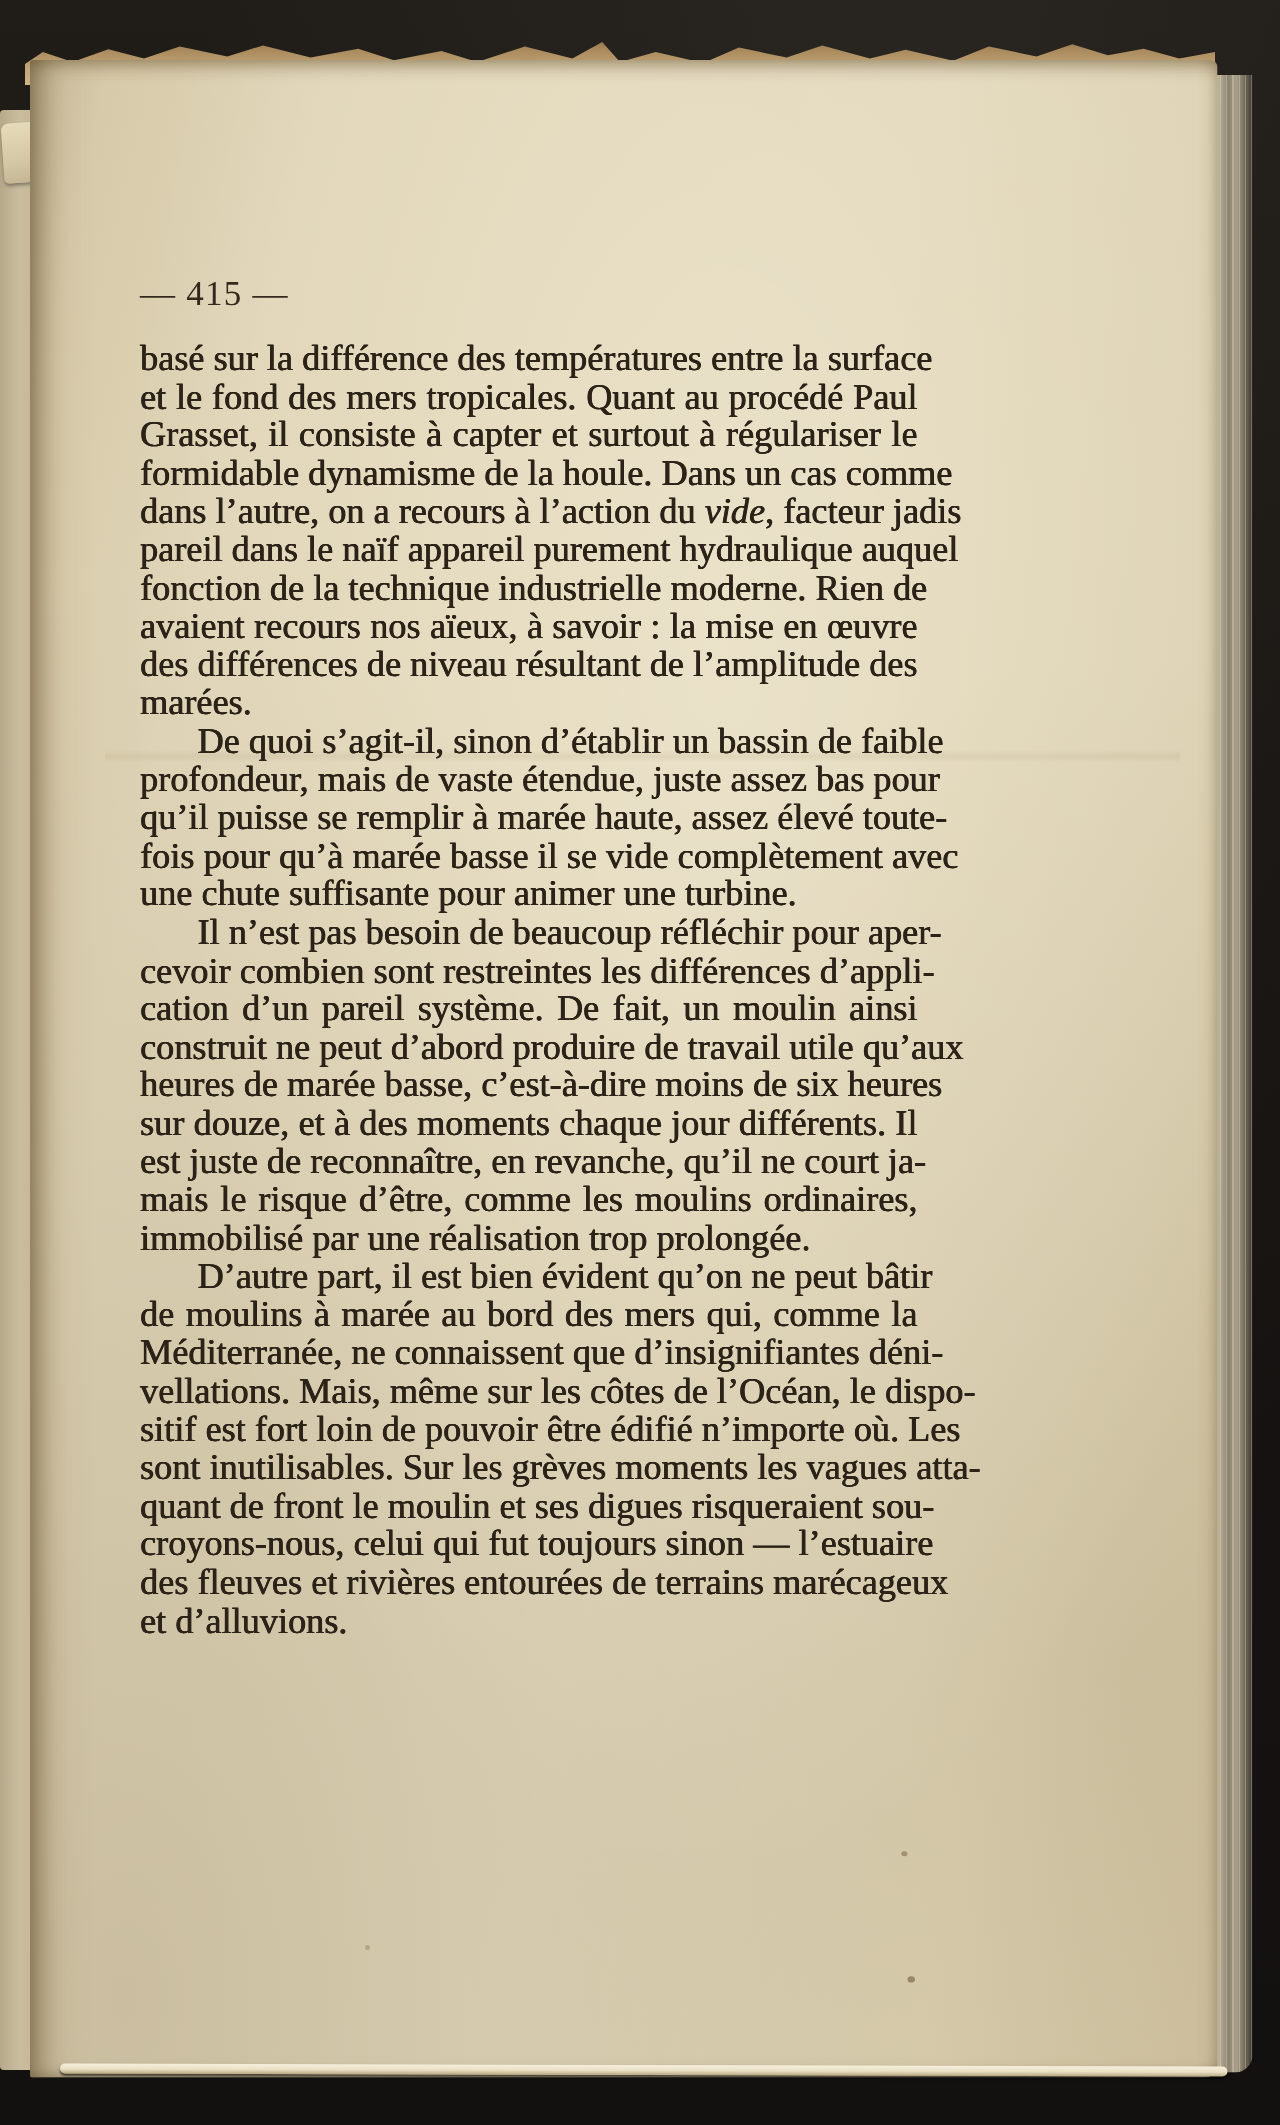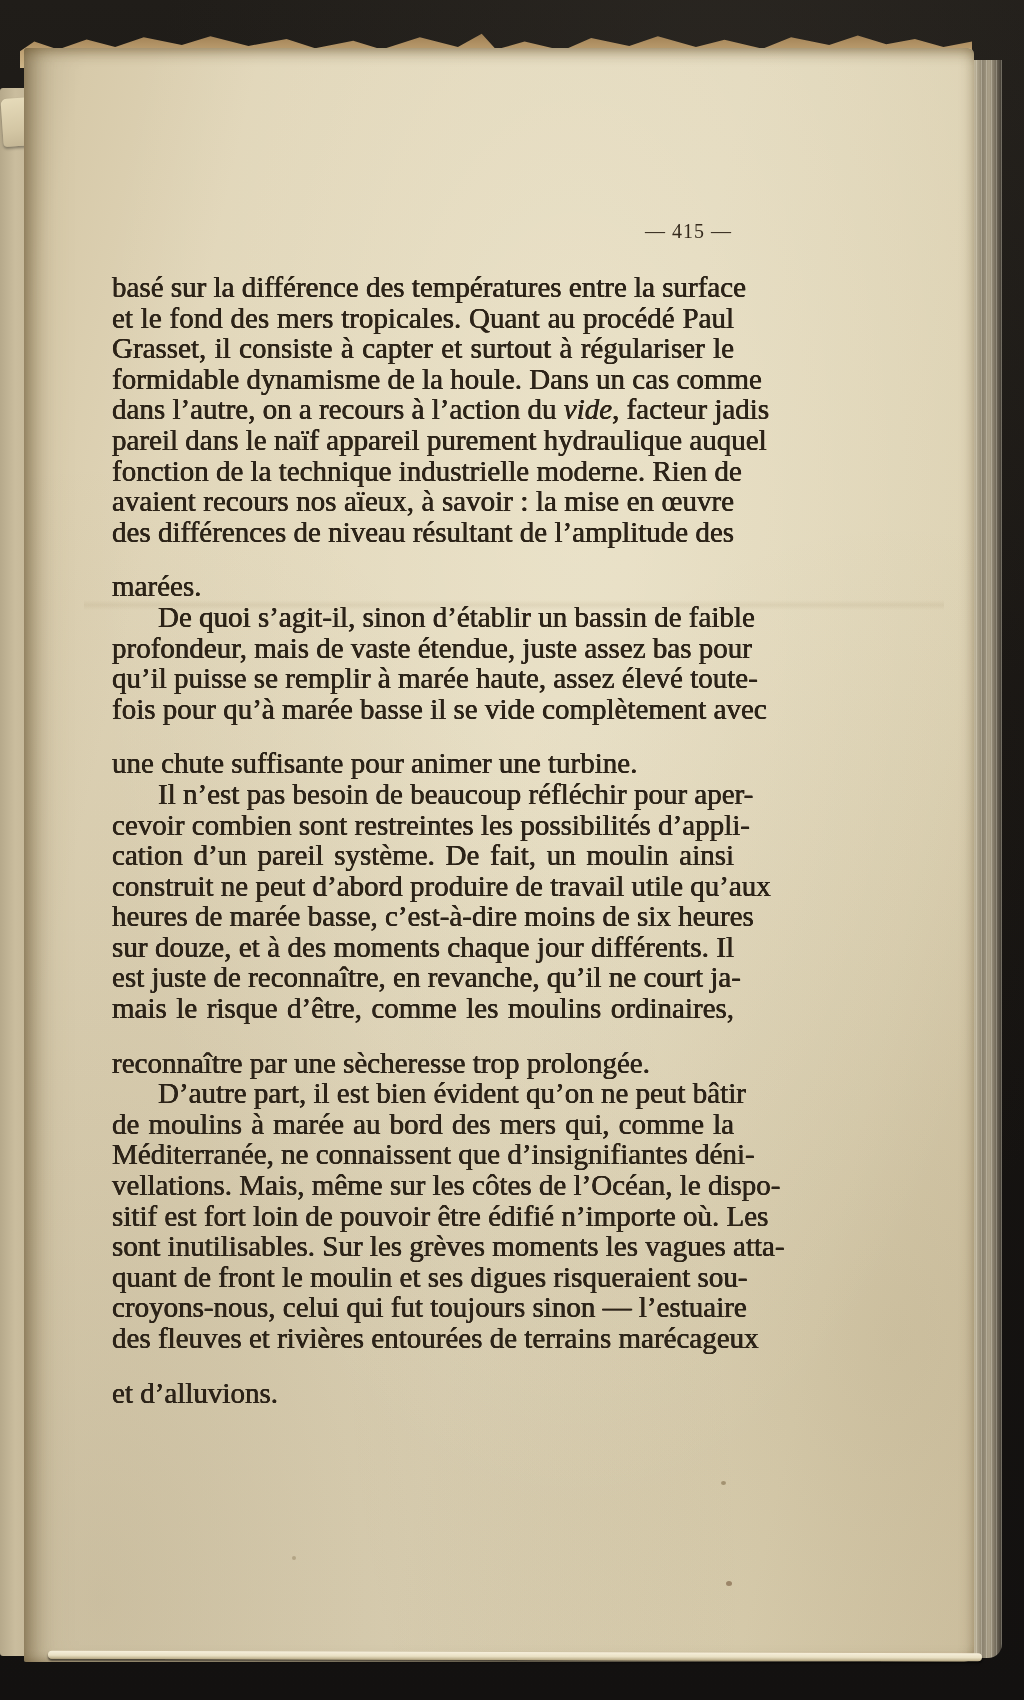--- a/index.html
+++ b/index.html
@@ -74,38 +74,38 @@
   .bottom-page-edge {
     position: absolute; left: 48px; top: 1652px; width: 934px; height: 8px;
     background: linear-gradient(180deg, #f6efdb 0%, #e9e0c4 55%, #b7a984 100%);
     border-radius: 4px;
     transform: rotate(0.15deg);
     box-shadow: 0 2px 2px rgba(0,0,0,0.6);
   }
   
   .page-number-header {
     position: absolute; left: 88px; top: 172px; width: 620px;
-    text-align: right;
-    font-size: 20px; letter-spacing: 1px;
+    text-align: left;
+    font-size: 28px; letter-spacing: 1px;
     color: #34291c;
   }
   .text-block {
     position: absolute; left: 88px; top: 224px; width: 622px;
     color: #2c2318;
     font-size: 29px;
     text-shadow: 0.35px 0 0 currentColor, -0.2px 0 0 currentColor;
   }
   .para { margin: 0; }
   .line {
     height: 30.6px; line-height: 30.6px;
     white-space: nowrap;
     text-align: justify;
     text-align-last: justify;
   }
-  .line.flush { text-align-last: left; margin-top: 24px; }
+  .line.flush { text-align-last: left; }
   .para.indent .line:first-child { padding-left: 46px; }
   .it { font-style: italic; }
 </style>
 </head>
 <body>
 
 <div class="backdrop"></div>
 
 <div class="under-page"></div>
 <div class="corner-flap"></div>
@@ -135,28 +135,28 @@
       </div>
       <div class="para indent">
         <div class="line"><span>De quoi s’agit-il, sinon d’établir un bassin de faible</span></div>
         <div class="line"><span>profondeur, mais de vaste étendue, juste assez bas pour</span></div>
         <div class="line"><span>qu’il puisse se remplir à marée haute, assez élevé toute-</span></div>
         <div class="line"><span>fois pour qu’à marée basse il se vide complètement avec</span></div>
         <div class="line flush"><span>une chute suffisante pour animer une turbine.</span></div>
       </div>
       <div class="para indent">
         <div class="line"><span>Il n’est pas besoin de beaucoup réfléchir pour aper-</span></div>
-        <div class="line"><span>cevoir combien sont restreintes les possibilités d’appli-</span></div>
+        <div class="line"><span>cevoir combien sont restreintes les différences d’appli-</span></div>
         <div class="line"><span>cation d’un pareil système. De fait, un moulin ainsi</span></div>
         <div class="line"><span>construit ne peut d’abord produire de travail utile qu’aux</span></div>
         <div class="line"><span>heures de marée basse, c’est-à-dire moins de six heures</span></div>
         <div class="line"><span>sur douze, et à des moments chaque jour différents. Il</span></div>
         <div class="line"><span>est juste de reconnaître, en revanche, qu’il ne court ja-</span></div>
         <div class="line"><span>mais le risque d’être, comme les moulins ordinaires,</span></div>
-        <div class="line flush"><span>reconnaître par une sècheresse trop prolongée.</span></div>
+        <div class="line flush"><span>immobilisé par une réalisation trop prolongée.</span></div>
       </div>
       <div class="para indent">
         <div class="line"><span>D’autre part, il est bien évident qu’on ne peut bâtir</span></div>
         <div class="line"><span>de moulins à marée au bord des mers qui, comme la</span></div>
         <div class="line"><span>Méditerranée, ne connaissent que d’insignifiantes déni-</span></div>
         <div class="line"><span>vellations. Mais, même sur les côtes de l’Océan, le dispo-</span></div>
         <div class="line"><span>sitif est fort loin de pouvoir être édifié n’importe où. Les</span></div>
         <div class="line"><span>sont inutilisables. Sur les grèves moments les vagues atta-</span></div>
         <div class="line"><span>quant de front le moulin et ses digues risqueraient sou-</span></div>
         <div class="line"><span>croyons-nous, celui qui fut toujours sinon — l’estuaire</span></div>

